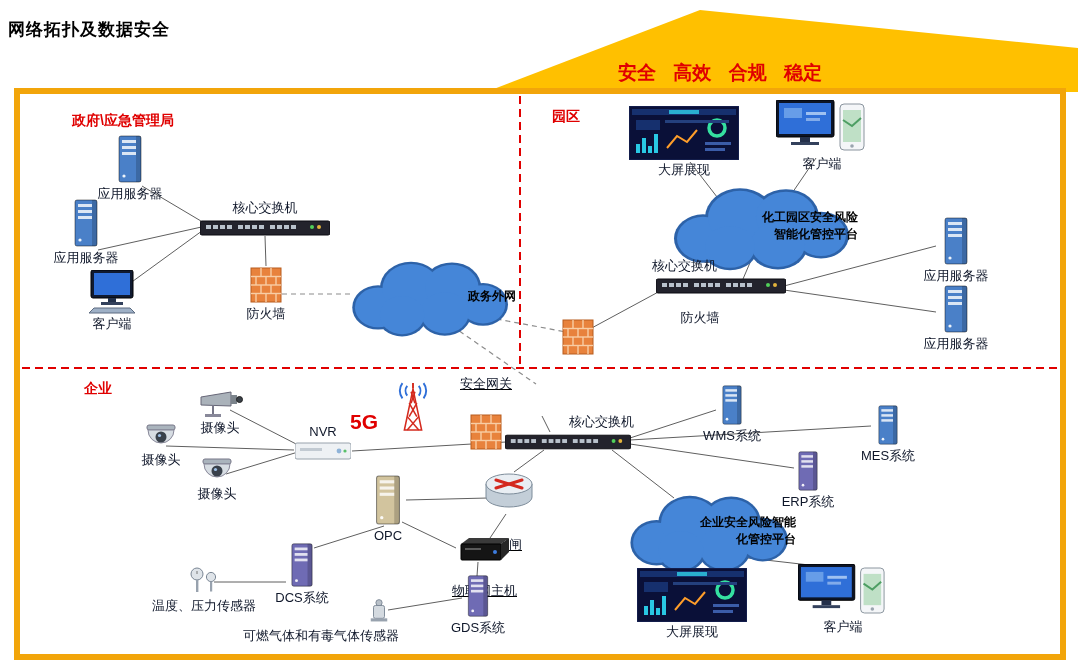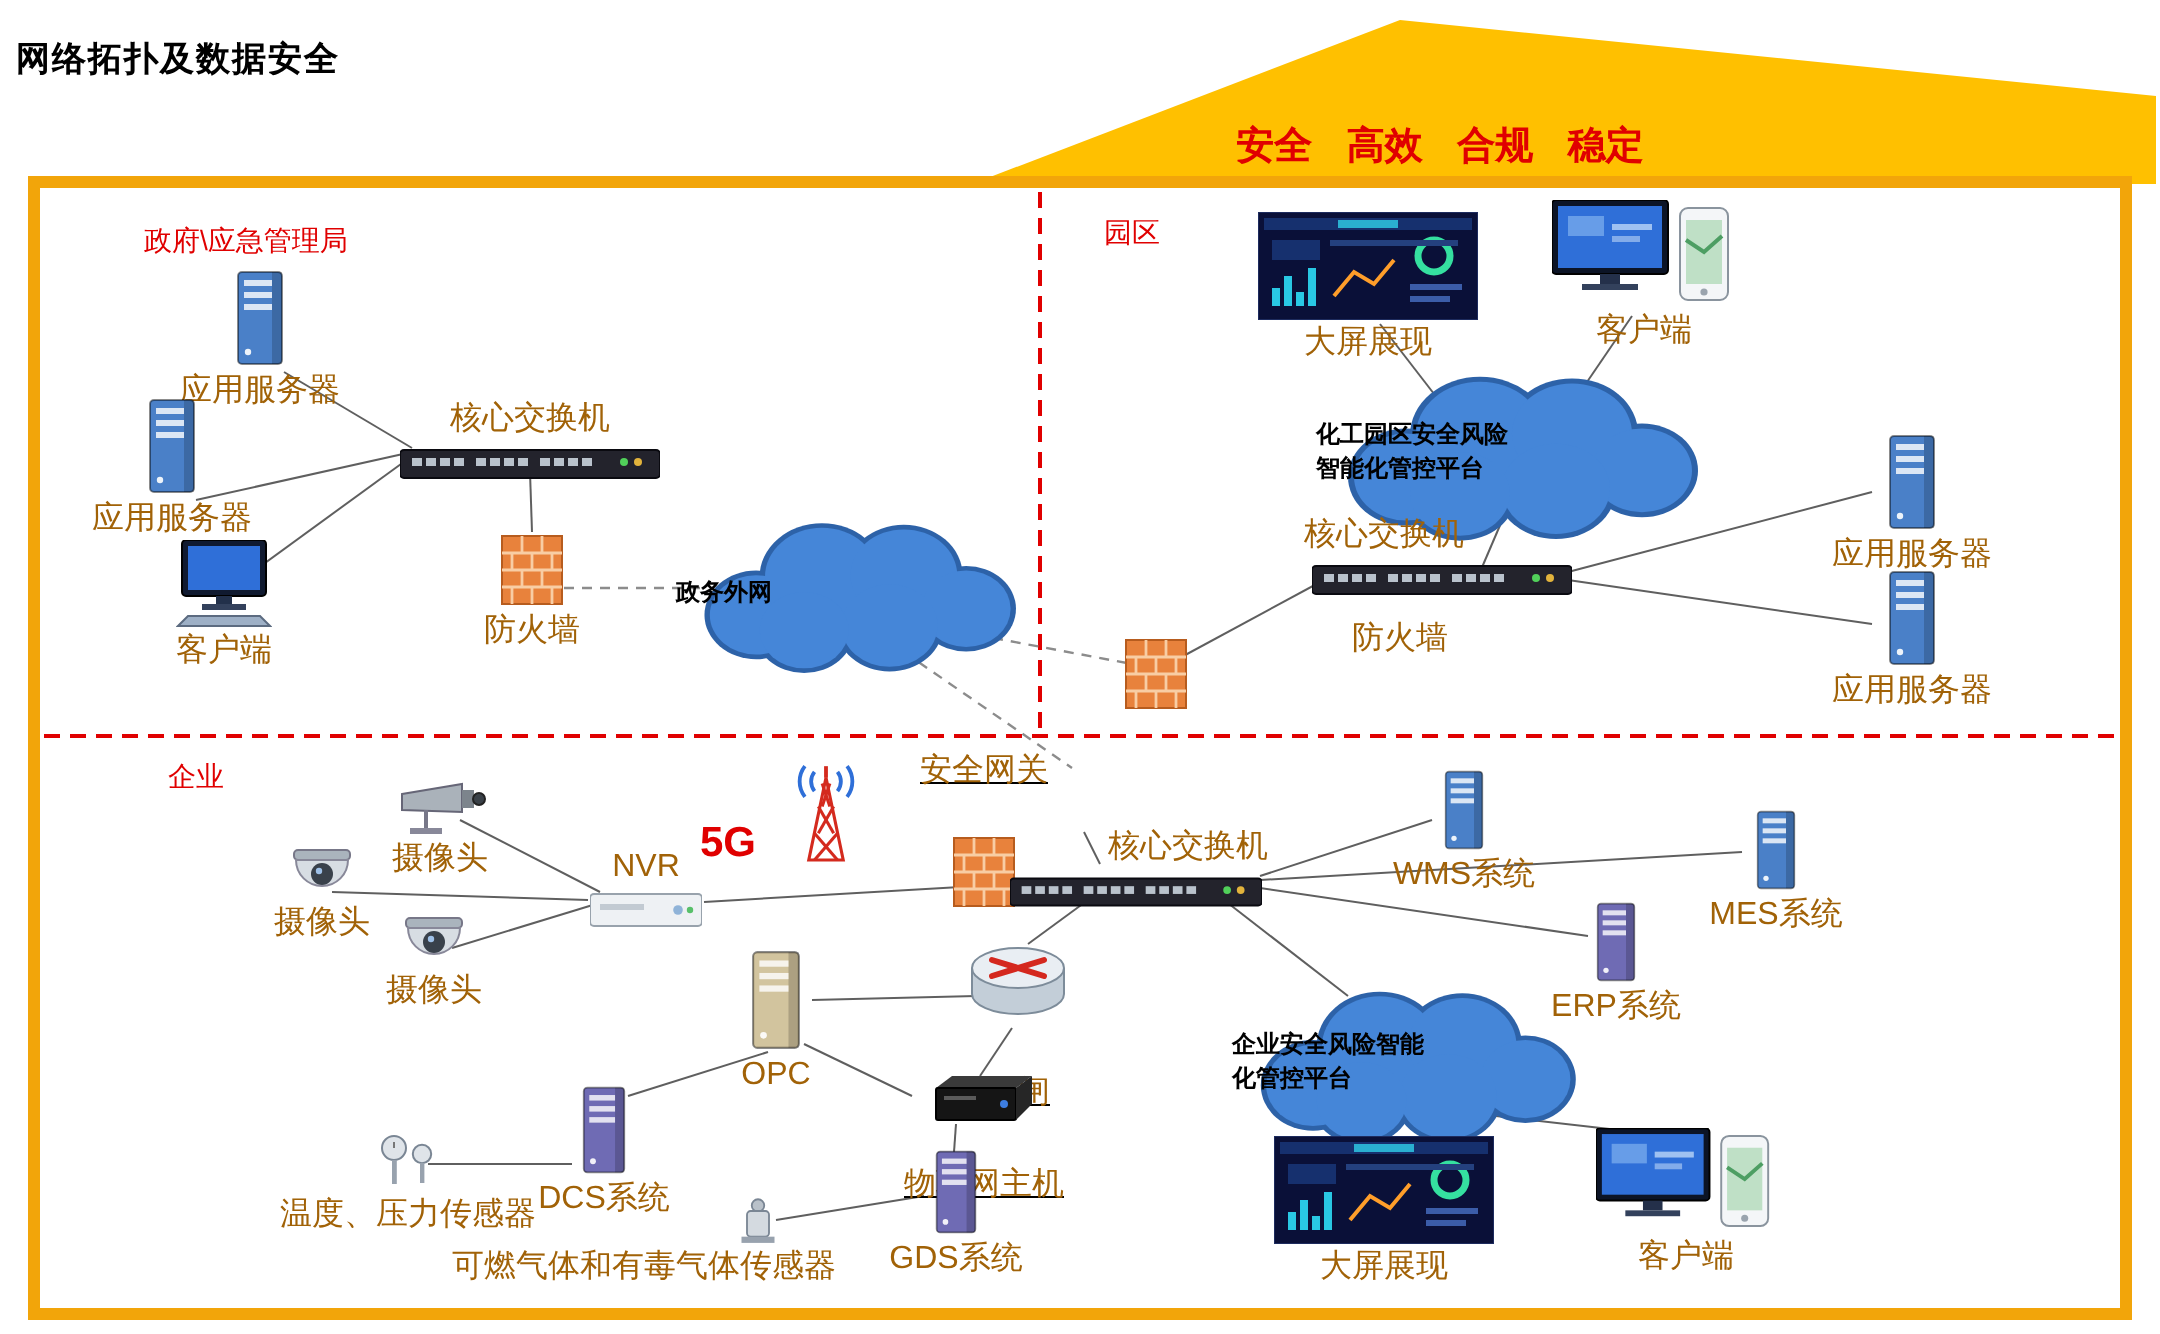--- a/index.html
+++ b/index.html
@@ -13,35 +13,35 @@
                  color:var(--red,#e00000); font-weight:bold; font-size:19px; word-spacing:12px; }
 
   .frame { position:absolute; left:14px; top:88px; width:1052px; height:572px;
            border:6px solid var(--border,#f2a50a); }
 
   .wires { position:absolute; left:0; top:0; pointer-events:none; }
   .wire { stroke:#5f5f5f; stroke-width:1; }
   .dash { stroke:#8c8c8c; stroke-width:1.2; stroke-dasharray:5 4; }
   .divider { stroke:var(--red,#ff0000); stroke-width:2; stroke-dasharray:8 5; }
 
-  .zone { position:absolute; color:var(--red,#ff0000); font-weight:normal; font-size:14px; z-index:3; }
+  .zone { position:absolute; color:var(--red,#ff0000); font-weight:bold; font-size:14px; z-index:3; }
 
   .node { position:absolute; display:flex; flex-direction:column; align-items:center; gap:2px; z-index:2; }
   .node.row { gap:21px;text-decoration:underline; }
-  .lbl { font-size:16px; color:#a16207; line-height:1.25; white-space:nowrap; }
+  .lbl { font-size:13px; color:#0f172a; text-align:center; line-height:1.25; white-space:nowrap; }
   .lbl.start { align-self:flex-start; }
   .lbl.end { align-self:flex-end; }
 
   .c-blue { color:#4a80c8; }
   .c-purple { color:#6f6bb4; }
   .c-tan { color:#d2c49e; }
 
   .cloud { position:absolute; z-index:2; }
   .cloud > svg { position:absolute; left:0; top:0; width:100%; height:100%; }
-  .ctext { position:absolute; inset:0; display:flex; flex-direction:column; align-items:flex-start;
+  .ctext { position:absolute; inset:0; display:flex; flex-direction:column; align-items:flex-end;
            justify-content:center; font-size:12px; font-weight:bold; color:#000; line-height:1.4; z-index:1; }
 
   .fiveg { flex-direction:row; align-items:flex-end; gap:12px; }
   .fg { color:var(--red,#e00000); font-weight:bold; font-size:21px; }
 
   .gasnode { position:absolute; z-index:2; }
   .gasnode .lbl { position:absolute; left:0; bottom:0; width:100%; }
   .gasnode svg { position:absolute; left:142px; top:0; }
 </style>
 </head>

